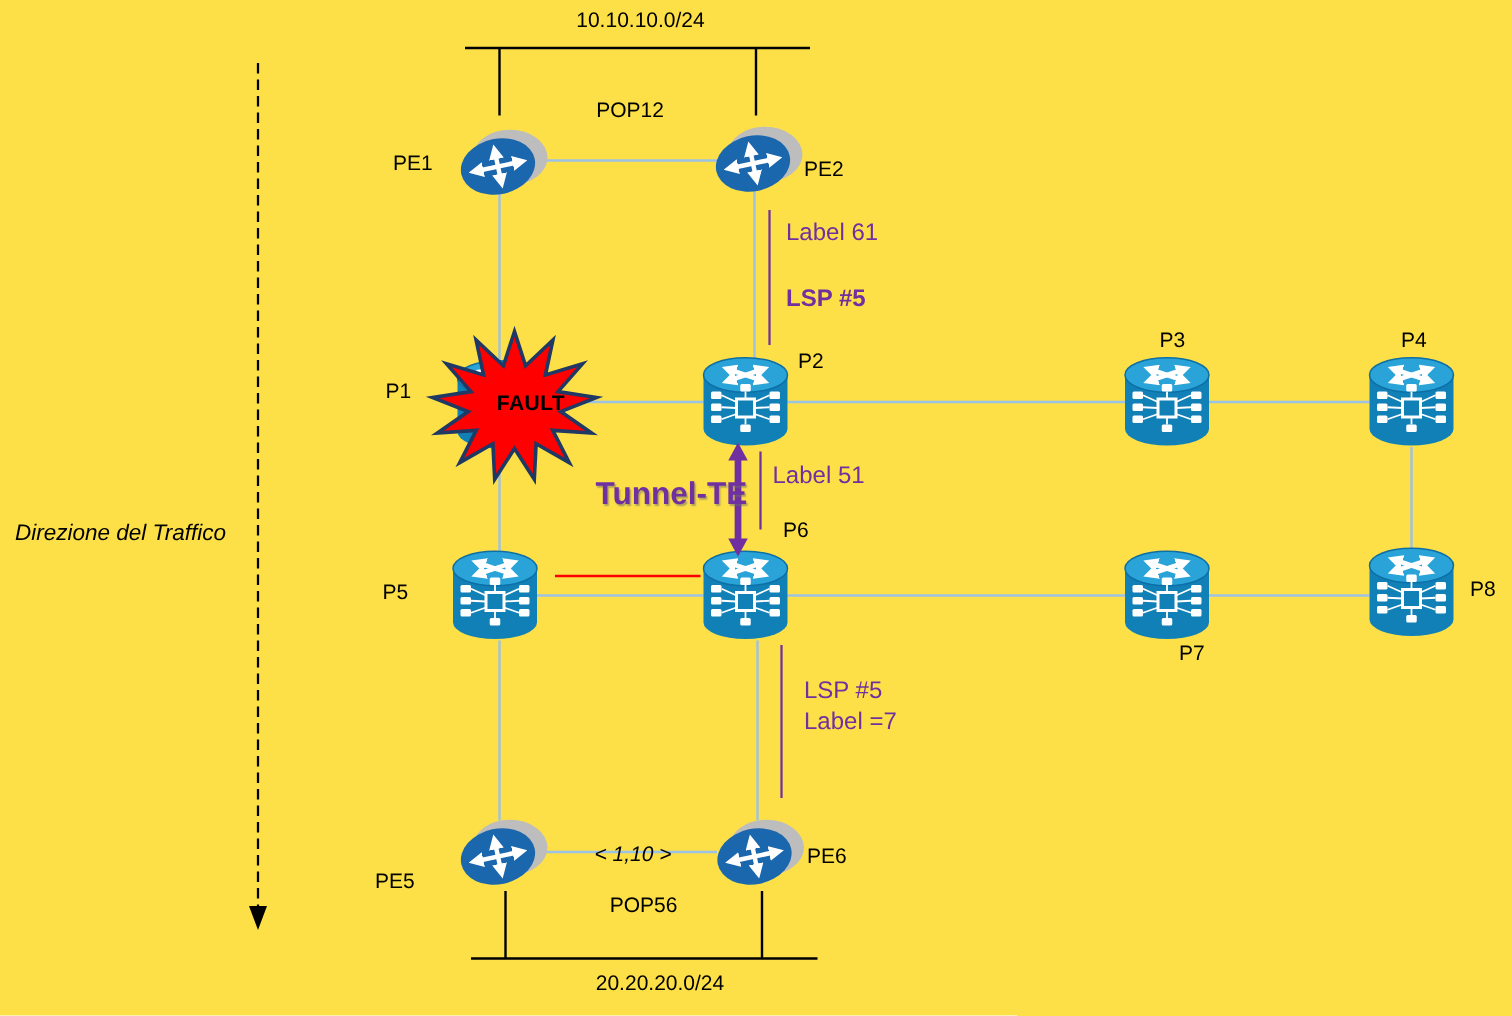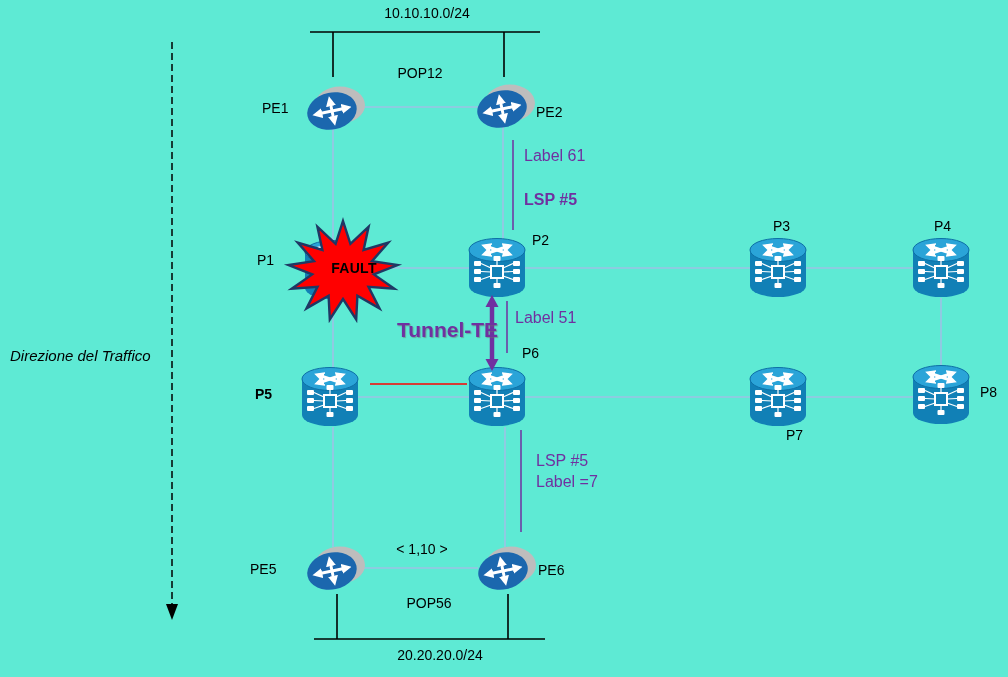--- a/index.html
+++ b/index.html
@@ -1,20 +1,20 @@
 <!DOCTYPE html>
 <html style="--link: #9CC2E5; --purple: #7030A0; --red: #FF0000; --navy: #1F3864; --router-body: #1180B6; --router-top: #2AA4D8; --pe-body: #1B67AE; --pe-shadow: #BDBDBD;"><head>
 <meta charset="utf-8">
 <style>
   :root{
     --link:#9CC2E5; --purple:#7030A0; --red:#FF0000; --navy:#1F3864;
     --router-body:#1180B6; --router-top:#2AA4D8; --pe-body:#1B67AE; --pe-shadow:#BDBDBD;
   }
   html,body{margin:0;padding:0;background:#fff;}
-  .stage{position:relative;width:1008px;height:677px;background:#5eead4;
+  .stage{position:relative;width:1008px;height:677px;background:#fde047;
          font-family:"Liberation Sans", sans-serif;overflow:hidden;}
   .layer{position:absolute;left:0;top:0;}
   .lbl{position:absolute;font-size:14px;color:#000;white-space:nowrap;line-height:1.1;}
   .purple{color:var(--purple);font-size:16px;}
   .bold{font-weight:bold;}
   .italic{font-style:italic;font-size:15px;margin-top:12px;}
   .center{text-align:center;}
   .tunnel{color:var(--purple);font-weight:bold;font-size:21px;
           text-shadow:1px 1px 1px rgba(110,110,110,.55);}
   .fault-text{font-weight:600;font-size:14px;letter-spacing:.3px;color:#000;}
@@ -168,29 +168,29 @@
   <div class="lbl" style="left:257px;top:253px;">P1</div>
   <div class="lbl" style="left:773px;top:219px;">P3</div>
   <div class="lbl" style="left:934px;top:219px;">P4</div>
 
   <div class="lbl fault-text center" style="left:311px;top:261px;width:86px;">FAULT</div>
 
   <div class="lbl tunnel" style="left:397px;top:318px;">Tunnel-TE</div>
   <div class="lbl purple" style="left:515px;top:309px;">Label 51</div>
   <div class="lbl" style="left:522px;top:346px;">P6</div>
 
-  <div class="lbl" style="left:255px;top:387px;font-weight:bold;">P5</div>
+  <div class="lbl" style="left:255px;top:387px;">P5</div>
   <div class="lbl" style="left:786px;top:428px;">P7</div>
   <div class="lbl" style="left:980px;top:385px;">P8</div>
 
   <div class="lbl purple" style="left:536px;top:452px;">LSP #5</div>
   <div class="lbl purple" style="left:536px;top:473px;">Label =7</div>
 
-  <div class="lbl center" style="left:392px;top:542px;width:60px;">&lt; 1,10 &gt;</div>
+  <div class="lbl center" style="left:392px;top:562px;width:60px;font-style:italic;">&lt; 1,10 &gt;</div>
 
-  <div class="lbl" style="left:250px;top:562px;">PE5</div>
+  <div class="lbl" style="left:250px;top:580px;">PE5</div>
   <div class="lbl" style="left:538px;top:563px;">PE6</div>
 
   <div class="lbl center" style="left:398px;top:596px;width:62px;">POP56</div>
   <div class="lbl center" style="left:388px;top:648px;width:104px;">20.20.20.0/24</div>
 
   <div class="lbl italic" style="left:10px;top:336px;">Direzione del Traffico</div>
 </div>
 
 </body></html>

